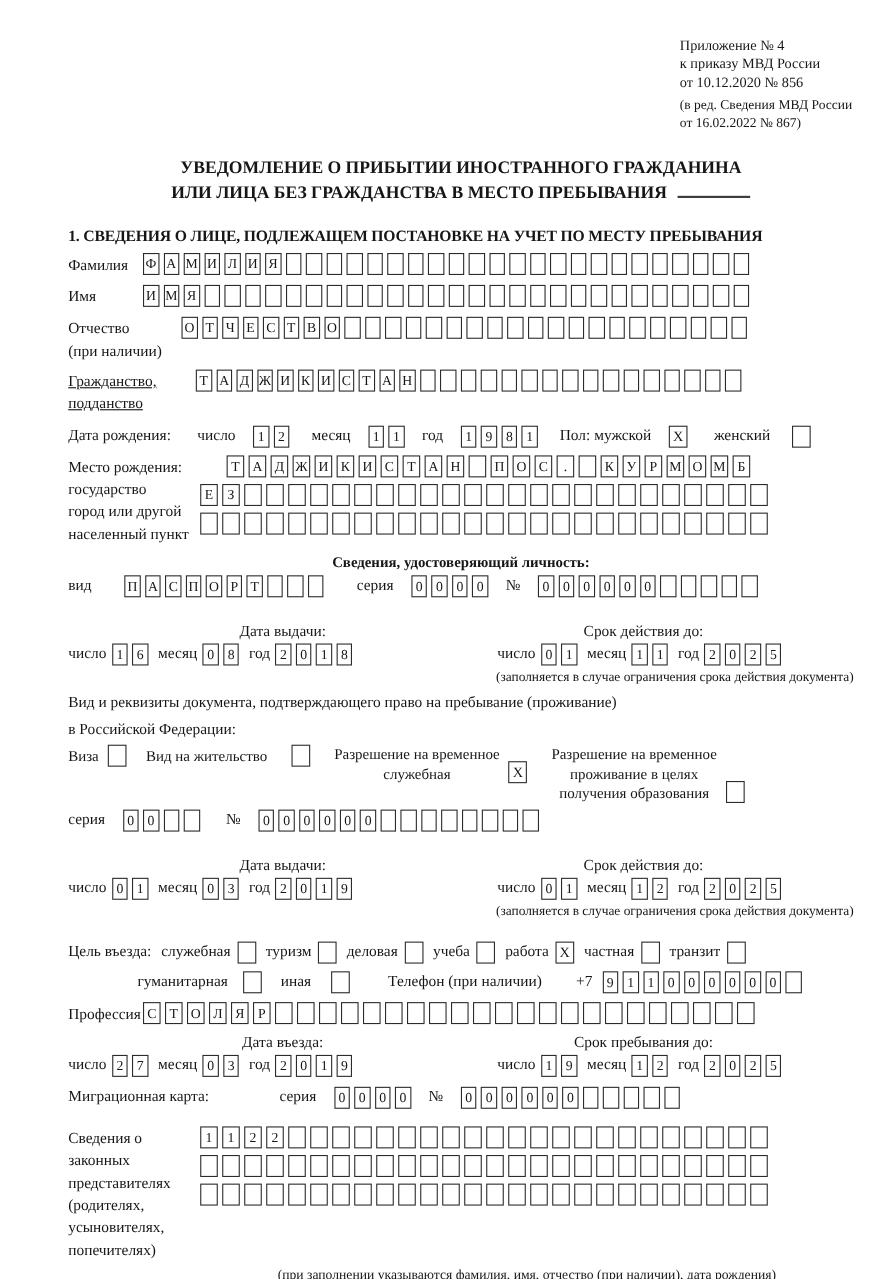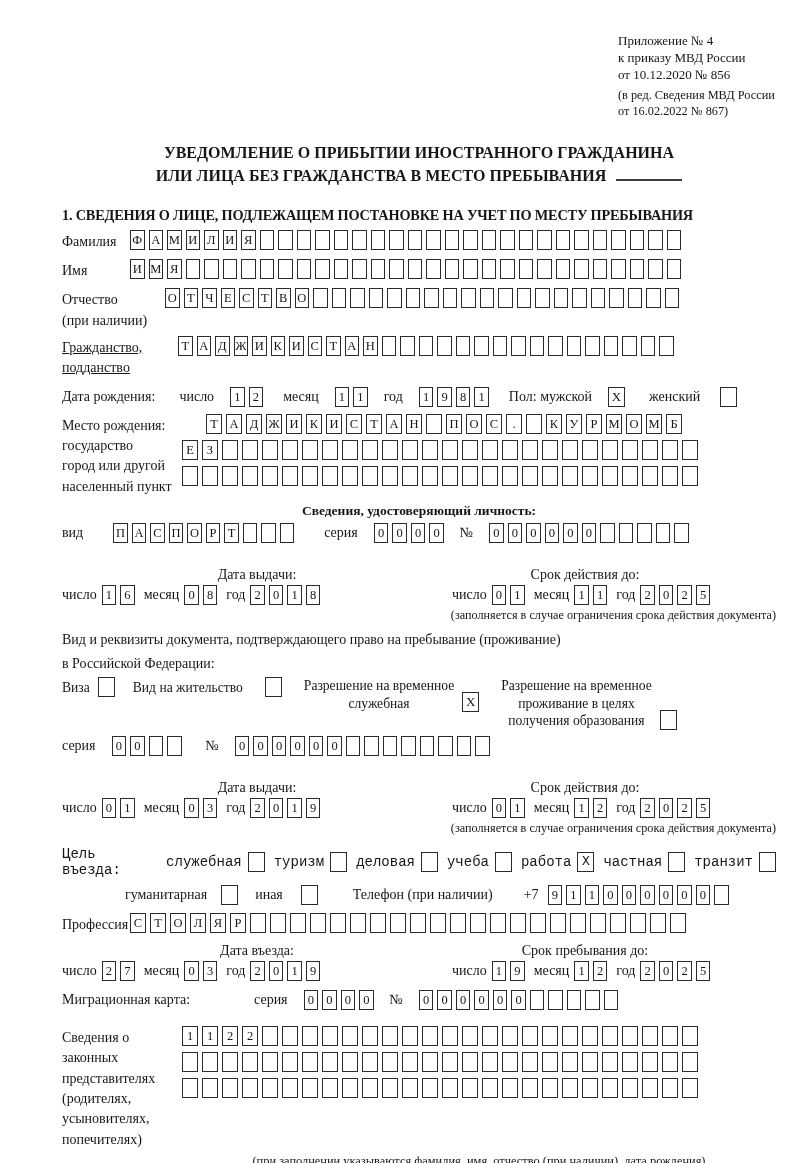--- a/index.html
+++ b/index.html
@@ -53,21 +53,21 @@
 
   .plain-line { font-size:14px; margin-top:9px; }
   .plain-line2 { font-size:14px; margin-top:8px; }
 
   .permit-row { display:flex; align-items:flex-start; margin-top:5px; font-size:13.6px; }
   .permit-item { display:flex; align-items:flex-end; gap:8px; }
   .permit-label { text-align:center; line-height:1.3; }
   .ml18 { margin-left:18px; } .ml22 { margin-left:22px; }
 
   .opt { display:inline-flex; align-items:center; gap:6px; }
-  .purpose-row { display:flex; align-items:center; gap:9px; margin-top:10px; font-size:14px;font-family:Liberation Mono, monospace; }
+  .purpose-row { display:flex; align-items:center; gap:9px; margin-top:20px; font-size:14px; }
   .purpose-row2 { display:flex; align-items:center; gap:9px; margin-top:7px; font-size:14px; margin-left:63px; }
 
   .bottom-note { font-size:12.4px; margin-left:120px; text-align:center; margin-top:4px; }
 </style>
 </head>
 <body>
 
 <div class="page">
 
   <div class="annex">

